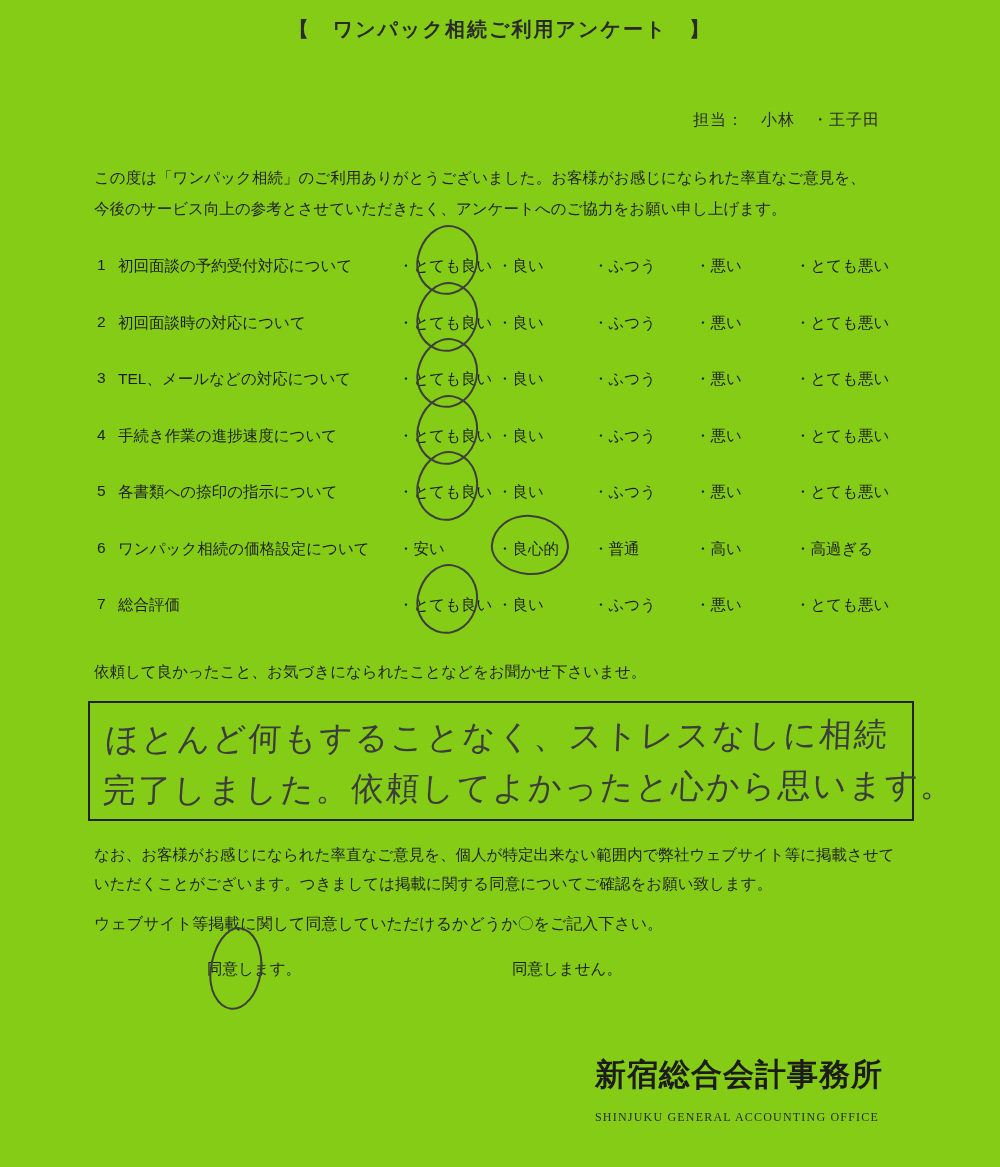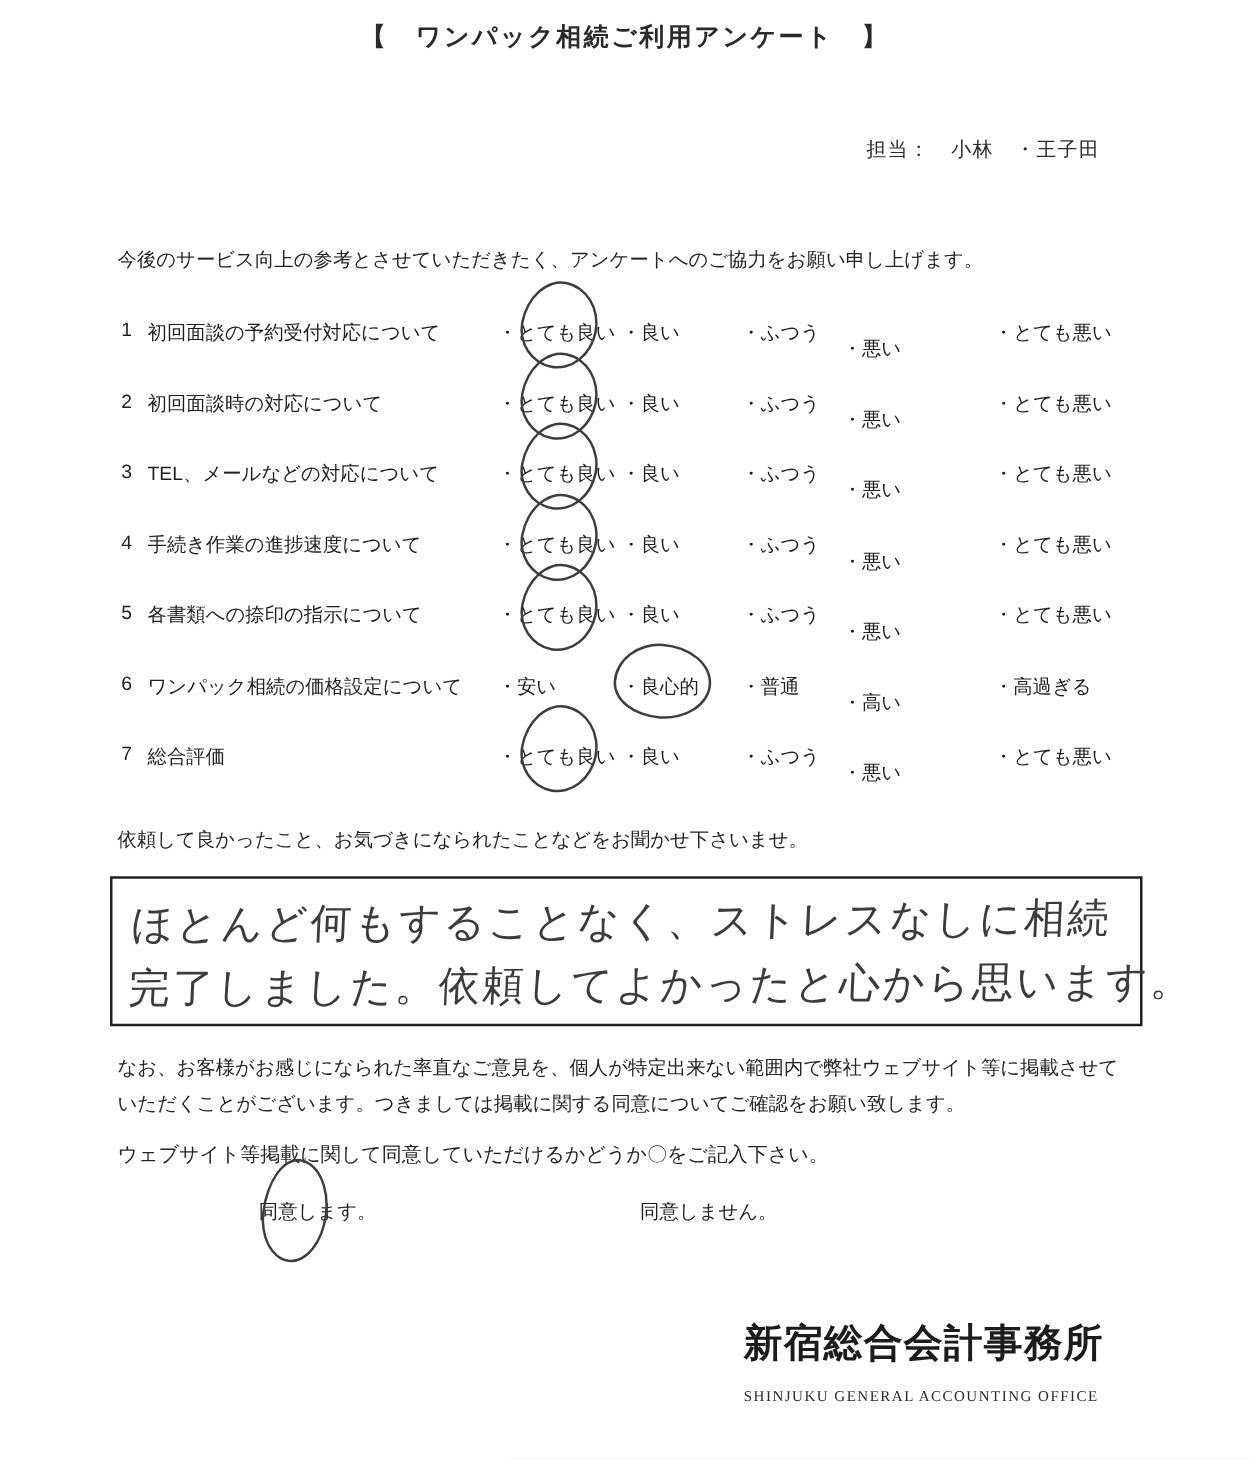--- a/index.html
+++ b/index.html
@@ -1,20 +1,20 @@
 <!DOCTYPE html>
 <html lang="ja"><head>
 <meta charset="utf-8">
 <style>
   html,body{margin:0;padding:0;background:#e9e9e7;}
   .paper{
     position:relative;
     width:1000px;height:1167px;
     margin:0 auto;
-    background:#ffffff;
+    background:#84cc16;
     color:#222;
     font-family:"Liberation Sans", sans-serif;
     overflow:hidden;
   }
   .title{
     position:absolute;top:16px;left:0;width:100%;
     text-align:center;font-size:20px;font-weight:bold;
     letter-spacing:2px;color:#2a2a2a;margin:0;
   }
   .staff{
@@ -26,21 +26,21 @@
     font-size:15.5px;line-height:31px;color:#242424;margin:0;
   }
   .questions{position:absolute;top:248px;left:97px;width:830px;}
   .q-row{position:relative;height:56.5px;}
   .q-row span{position:absolute;top:8px;font-size:15.5px;color:#1f1f1f;white-space:nowrap;}
   .q-no{left:0;}
   .q-label{left:21px;}
   .opt1{left:301px;}
   .opt2{left:400px;}
   .opt3{left:496px;}
-  .opt4{left:577px;margin-top:13px;}
+  .opt4{left:598px;}
   .opt5{left:698px;}
   .hand-circle{
     position:absolute;
     border:2.5px solid #3e3e3e;
     border-radius:48% 52% 50% 50%/55% 50% 50% 45%;
     background:transparent;
     border-bottom-width:2px;
   }
   .mark-a{left:320px;top:-23px;width:57px;height:66px;transform:rotate(11deg);}
   .mark-b{left:394px;top:-16px;width:74px;height:56px;transform:rotate(4deg);}
@@ -89,21 +89,21 @@
 </head>
 <body>
 
 <div class="paper">
 
   <h1 class="title">【　ワンパック相続ご利用アンケート　】</h1>
 
   <div class="staff">担当：　小林　・王子田</div>
 
   <p class="intro">
-    <br>
+    <span>この度は「ワンパック相続」のご利用ありがとうございました。お客様がお感じになられた率直なご意見を、</span><br>
     <span>今後のサービス向上の参考とさせていただきたく、アンケートへのご協力をお願い申し上げます。</span>
   </p>
 
   <div class="questions">
 
     <div class="q-row">
       <span class="q-no">1</span>
       <span class="q-label">初回面談の予約受付対応について</span>
       <span class="opt1">・とても良い</span>
       <span class="opt2">・良い</span>

